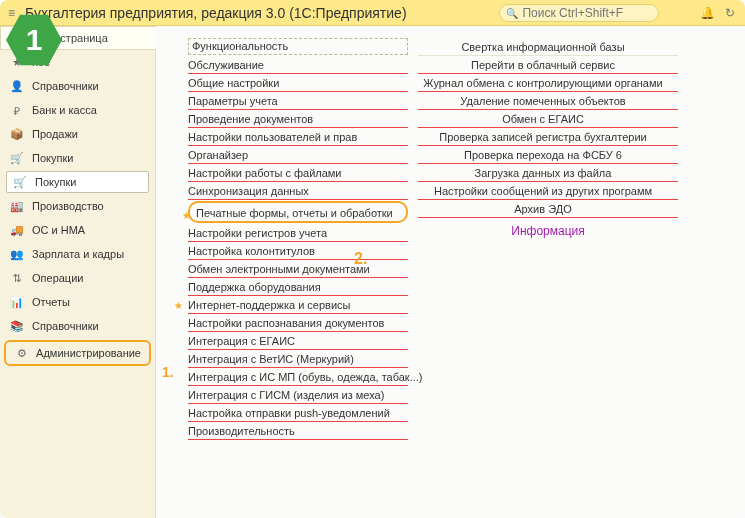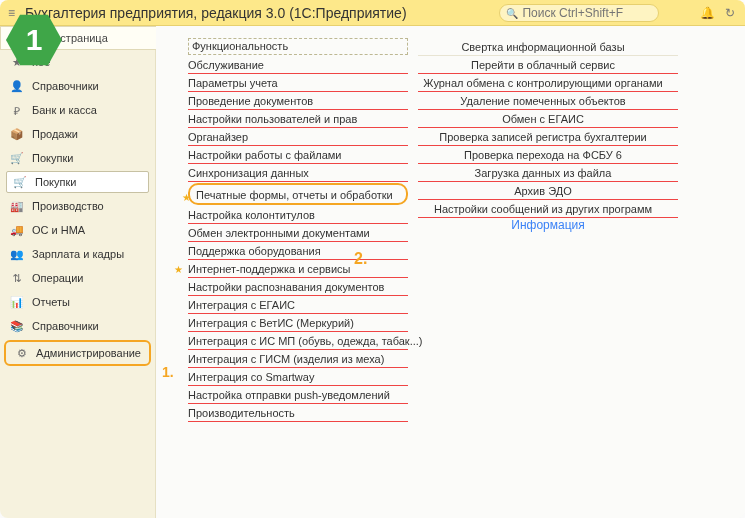--- a/index.html
+++ b/index.html
@@ -84,21 +84,21 @@
     padding-right:10px; position:relative;
   }
   .link-row.first { border:1px dashed #bdb893; display:inline-block; padding:0 3px; height:17px; line-height:15px; margin-bottom:1px;}
   .link-row.starred::before {
     content:"★"; color:#f2b01e; position:absolute; left:-14px; font-size:10px; top:1px;
   }
   .highlight-wrap {
     border:2px solid #f5a623; border-radius:10px; padding:0 6px; margin:1px 0; display:inline-block;
   }
   .highlight-wrap .link-row { border-bottom:none; height:16px; line-height:16px; }
-  .section-head { font-size:12px; color:#3b82f6; margin-top:0; margin-bottom:4px; cursor:default;}
+  .section-head { font-size:12px; color:#a21caf; margin-top:6px; margin-bottom:4px; cursor:default;}
 </style>
 </head>
 <body>
 
 <div class="frame">
 
   <div class="badge-1">
     <div class="hex">
       <span>1</span>
     </div>
@@ -182,53 +182,54 @@
           <span class="side-icon">⚙</span>
           <span class="side-label">Администрирование</span>
         </div>
       </div>
     </div>
 
     <div class="main">
       <div class="col col-left">
         <span class="link-row first">Функциональность</span>
         <span class="link-row">Обслуживание</span>
+        <span class="link-row">Общие настройки</span>
         <span class="link-row">Параметры учета</span>
         <span class="link-row">Проведение документов</span>
         <span class="link-row">Настройки пользователей и прав</span>
         <span class="link-row">Органайзер</span>
         <span class="link-row">Настройки работы с файлами</span>
         <span class="link-row">Синхронизация данных</span>
         <span class="highlight-wrap">
           <span class="link-row starred">Печатные формы, отчеты и обработки</span>
         </span>
+        <span class="link-row">Настройки регистров учета</span>
         <span class="link-row">Настройка колонтитулов</span>
         <span class="link-row">Обмен электронными документами</span>
         <span class="link-row">Поддержка оборудования</span>
         <span class="link-row starred">Интернет-поддержка и сервисы</span>
         <span class="link-row">Настройки распознавания документов</span>
         <span class="link-row">Интеграция с ЕГАИС</span>
         <span class="link-row">Интеграция с ВетИС (Меркурий)</span>
         <span class="link-row">Интеграция с ИС МП (обувь, одежда, табак...)</span>
         <span class="link-row">Интеграция с ГИСМ (изделия из меха)</span>
-        <span class="link-row">Интеграция со Smartway</span>
         <span class="link-row">Настройка отправки push-уведомлений</span>
         <span class="link-row">Производительность</span>
       </div>
 
       <div class="col col-right">
         <span class="link-row" style="border-bottom:1px solid #e8e4d3">Свертка информационной базы</span>
         <span class="link-row">Перейти в облачный сервис</span>
         <span class="link-row">Журнал обмена с контролирующими органами</span>
         <span class="link-row">Удаление помеченных объектов</span>
         <span class="link-row">Обмен с ЕГАИС</span>
         <span class="link-row">Проверка записей регистра бухгалтерии</span>
         <span class="link-row">Проверка перехода на ФСБУ 6</span>
         <span class="link-row">Загрузка данных из файла</span>
+        <span class="link-row">Настройки сообщений из других программ</span>
         <span class="link-row">Архив ЭДО</span>
-        <span class="link-row">Настройки сообщений из других программ</span>
 
         <div class="section-head">Информация</div>
       </div>
     </div>
 
   </div>
 </div>
 
 </body></html>

